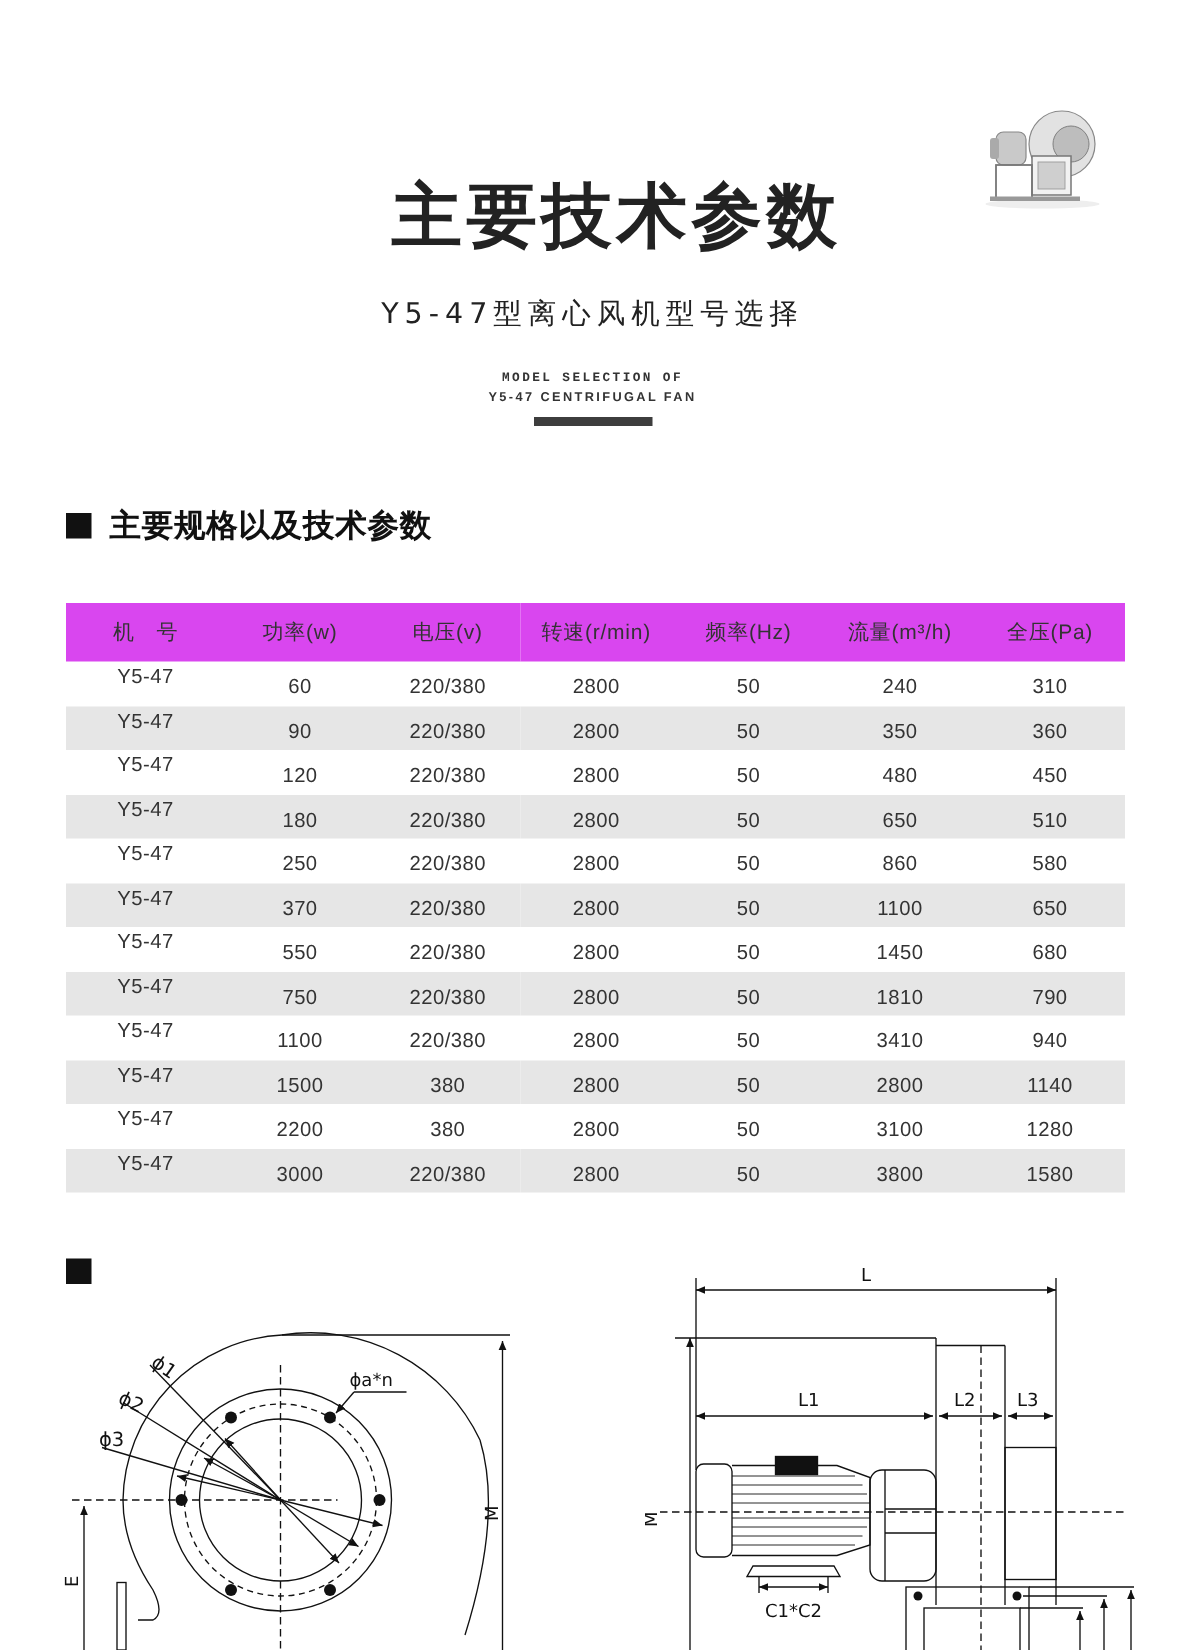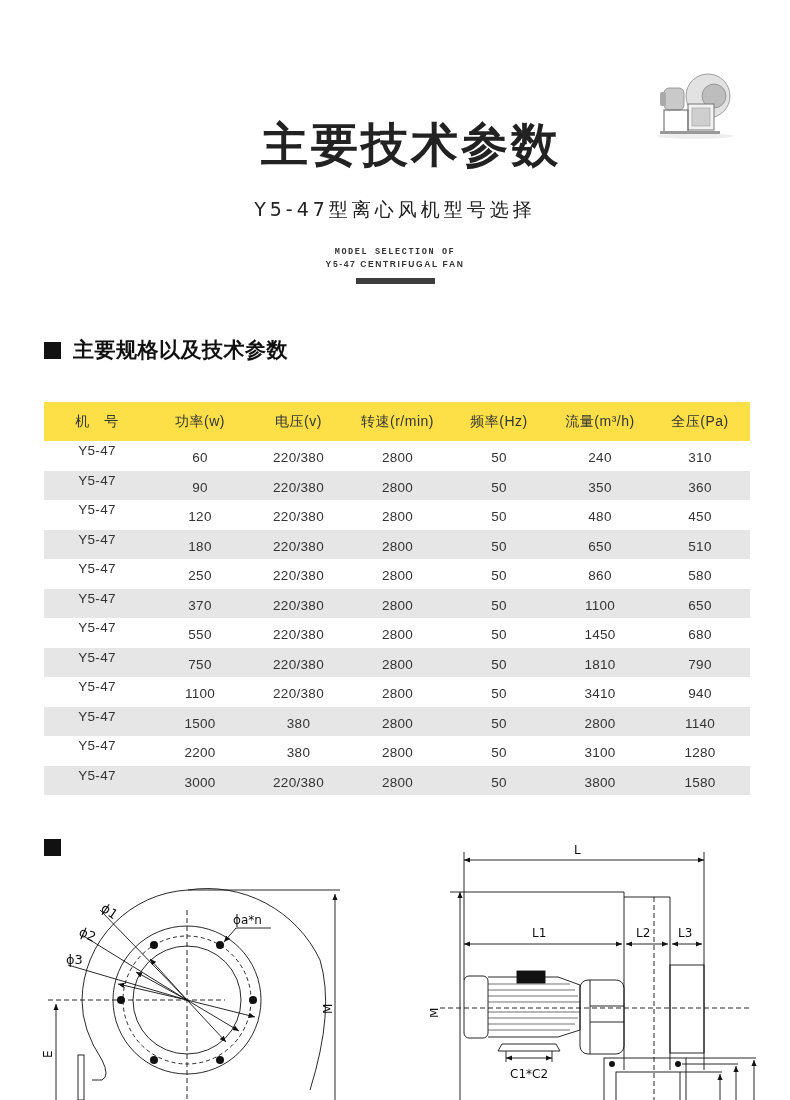--- a/index.html
+++ b/index.html
@@ -17,21 +17,21 @@
   .hero-en.l1 { top:246px;font-family:Liberation Mono, monospace; }
   .hero-en.l2 { top:258px; }
   .hero-bar { position:absolute; left:356px; top:278px; width:79px; height:6px; background:#3d3d3d; }
 
   .section-head { position:absolute; left:44px; height:28px; display:flex; align-items:center;text-align:right; }
   .section-head .square { width:17px; height:17px; background:#111; margin-right:12px; }
   .section-head .label { font-size:21px; font-weight:bold; color:#111; letter-spacing:0.5px; }
 
   .spec-table { position:absolute; left:44px; top:402px; width:706px; border-collapse:collapse;
     font-family:"Liberation Sans", sans-serif; }
-  .spec-table th { height:39px; background:#fde047; font-weight:normal; font-size:14px; color:#333;
+  .spec-table th { height:39px; background:#d946ef; font-weight:normal; font-size:14px; color:#333;
     letter-spacing:0.5px; }
   .spec-table td { height:29.5px; font-size:13.5px; color:#333; text-align:center; letter-spacing:0.3px; padding-top:4px; }
   .spec-table td.model { padding-top:0; vertical-align:top; line-height:20px; }
   .spec-table tr.alt td { background:#e6e6e6; }
 
   .drawing-left { position:absolute; left:40px; top:880px; width:330px; height:220px; }
   .drawing-right { position:absolute; left:430px; top:840px; width:360px; height:260px; }
   svg text { font-family:"DejaVu Sans", sans-serif; fill:#111; }
 </style>
 </head>

